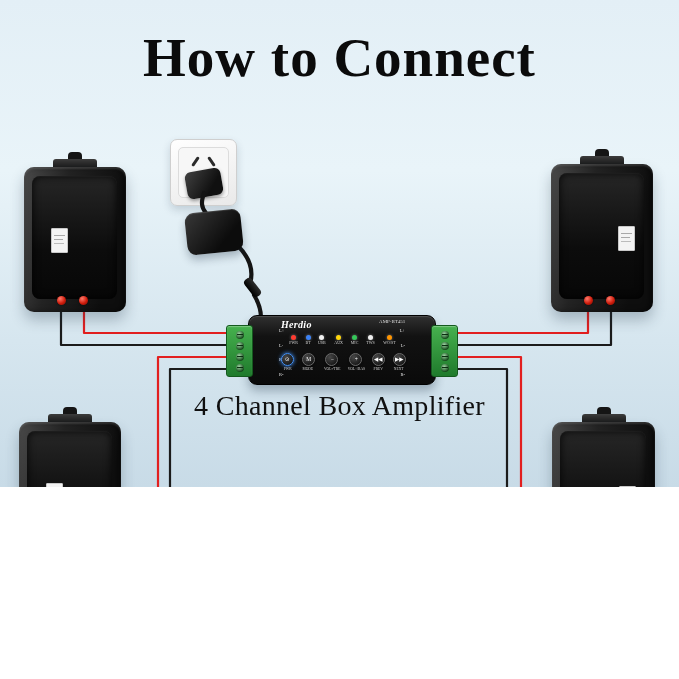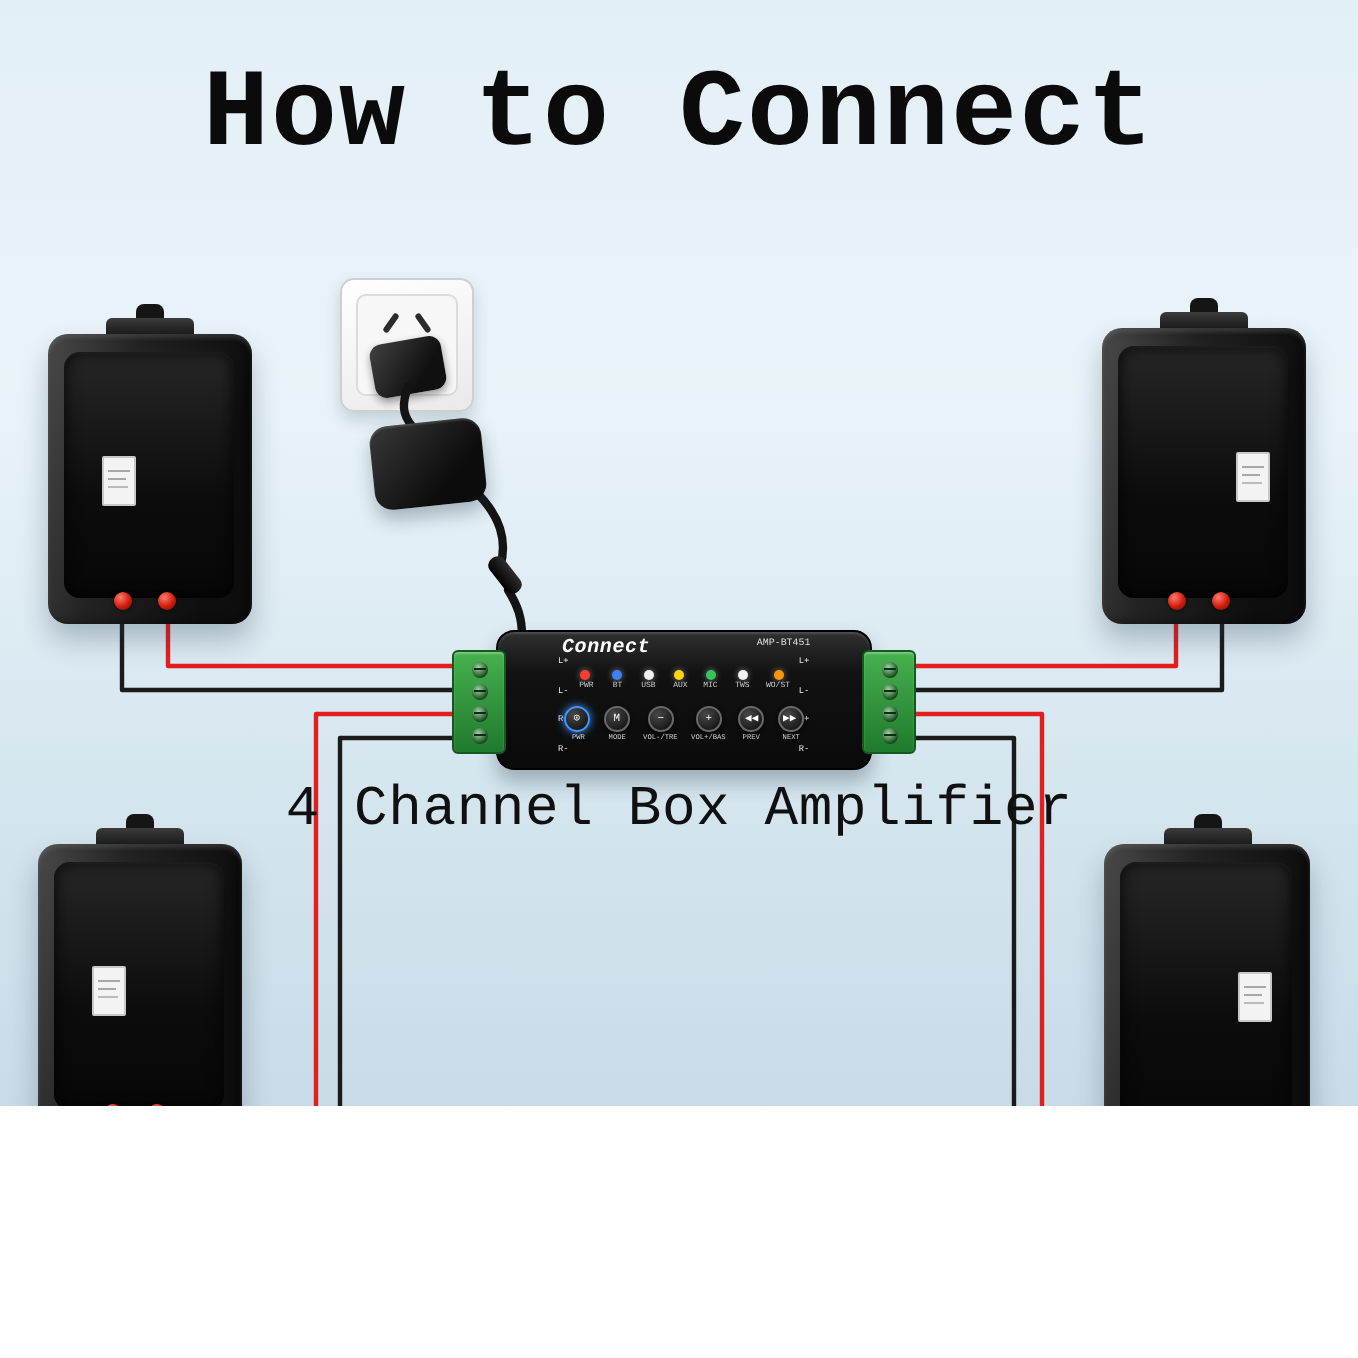--- a/index.html
+++ b/index.html
@@ -1,20 +1,20 @@
 <!DOCTYPE html>
 <html><head>
 <meta charset="utf-8">
 <style>
   * { margin:0; padding:0; box-sizing:border-box; }
   html,body { width:679px; height:679px; }
   .stage {
-    position:relative; width:679px; height:553px; overflow:hidden;
+    position:relative; width:679px; height:487px; overflow:hidden;
     background: linear-gradient(180deg, #e3eff6 0%, #e9f4f9 35%, #d6e6ef 70%, #c8dbe7 100%);
-    font-family:Liberation Mono, monospace;
+    font-family:Liberation Serif, serif;
   }
   .title {
     position:absolute; top:26px; left:0; right:0; text-align:center;
     font-size:55px; font-weight:700; color:#0b0b0b; letter-spacing:1px;
   }
   .caption {
     position:absolute; top:390px; left:0; right:0; text-align:center;
     font-size:28px; font-weight:500; color:#101010; letter-spacing:0.3px;
   }
 
@@ -213,21 +213,21 @@
         <span>R+</span>
         <span>R-</span>
       </div>
       <div class="tlabels rgt">
         <span>L+</span>
         <span>L-</span>
         <span>R+</span>
         <span>R-</span>
       </div>
       <div class="brand-row">
-        <span class="brand">Connect</span>
+        <span class="brand">Herdio</span>
         <span class="model">AMP-BT451</span>
       </div>
       <div class="led-row">
         <div class="led-cell">
           <span class="led" style="background-color: rgb(255, 59, 48);"></span>
           <span class="led-label">PWR</span>
         </div>
         <div class="led-cell">
           <span class="led" style="background-color: rgb(59, 130, 246);"></span>
           <span class="led-label">BT</span>

